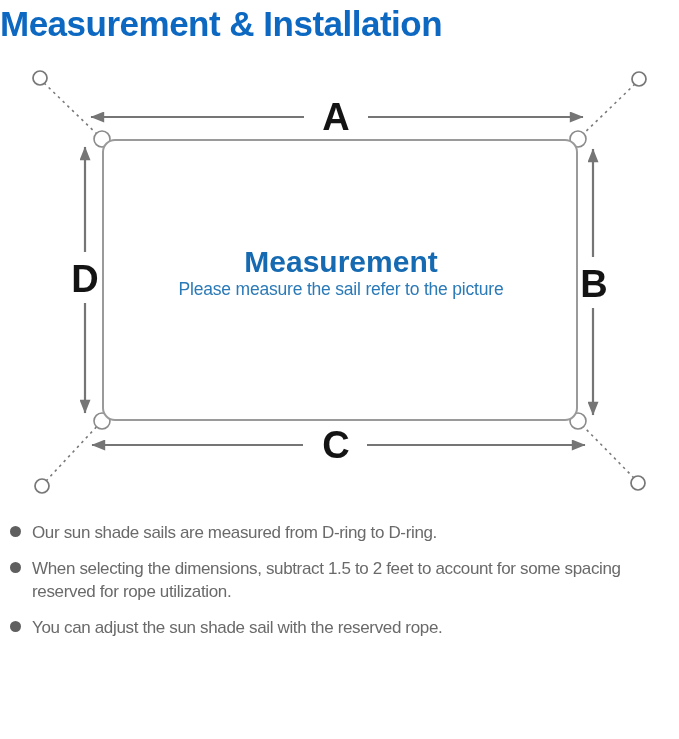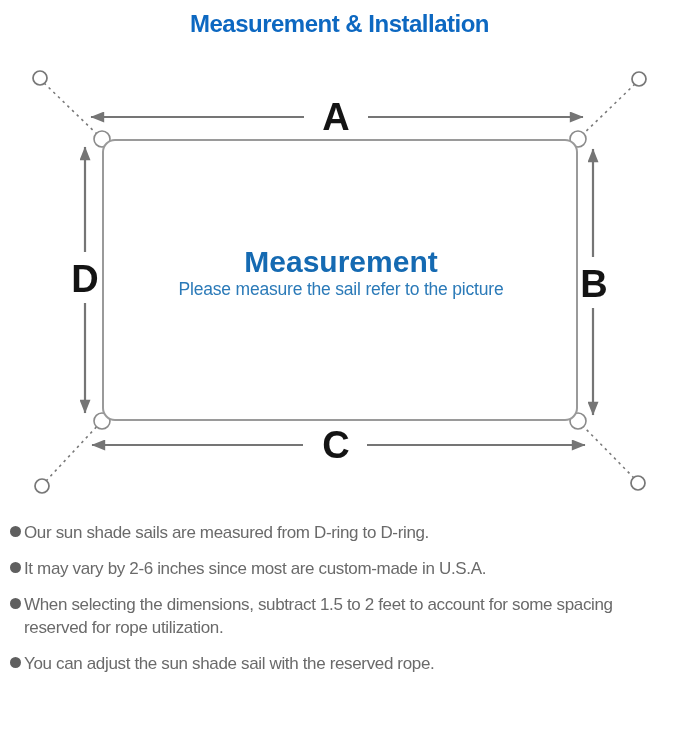--- a/index.html
+++ b/index.html
@@ -2,33 +2,33 @@
 <html><head>
 <meta charset="utf-8">
 <style>
   html,body{margin:0;padding:0;background:#ffffff;}
   body{
     width:679px;height:739px;position:relative;overflow:hidden;
     font-family:"Liberation Sans",sans-serif;
   }
   .page-title{
     position:absolute;top:0;left:0;width:679px;height:46px;
-    line-height:48px;text-align:center;
-    font-size:24px;font-weight:bold;letter-spacing:-0.5px;
+    line-height:48px;
+    font-size:35px;font-weight:bold;letter-spacing:-0.5px;
     color:#0d68c1;white-space:nowrap;
   }
   .diagram-wrap{position:absolute;top:45px;left:0;width:679px;height:460px;}
   .bullets{
     position:absolute;top:521px;left:0;width:679px;
     list-style:none;margin:0;padding:0;
   }
   .bullets li{
     position:relative;
     margin:0 0 13px 0;
-    padding:0 4px 0 24px;
+    padding:0 4px 0 32px;
     font-size:17px;line-height:23px;letter-spacing:-0.35px;
     color:#6a6a6a;
   }
   .bullets li .dot{
     position:absolute;left:10px;top:5px;
     width:11px;height:11px;border-radius:50%;
     background:#5f5f5f;
   }
   svg text{font-family:"Liberation Sans",sans-serif;}
   .dim-label{font-size:38px;font-weight:bold;fill:#141414;}
@@ -87,16 +87,15 @@
   <text x="336" y="413" text-anchor="middle" class="dim-label">C</text>
   <text x="85" y="247" text-anchor="middle" class="dim-label">D</text>
 
   <text x="341" y="227" text-anchor="middle" class="center-title">Measurement</text>
   <text x="341" y="250" text-anchor="middle" class="center-sub">Please measure the sail refer to the picture</text>
 </svg>
 </div>
 
 <ul class="bullets">
   <li><span class="dot"></span><span>Our sun shade sails are measured from D-ring to D-ring.</span></li>
-  <li><span class="dot"></span><span>It may vary by 2-6 inches since most are custom-made in U.S.A.</span></li>
   <li><span class="dot"></span><span>When selecting the dimensions, subtract 1.5 to 2 feet to account for some spacing reserved for rope utilization.</span></li>
   <li><span class="dot"></span><span>You can adjust the sun shade sail with the reserved rope.</span></li>
 </ul>
 
 </body></html>

